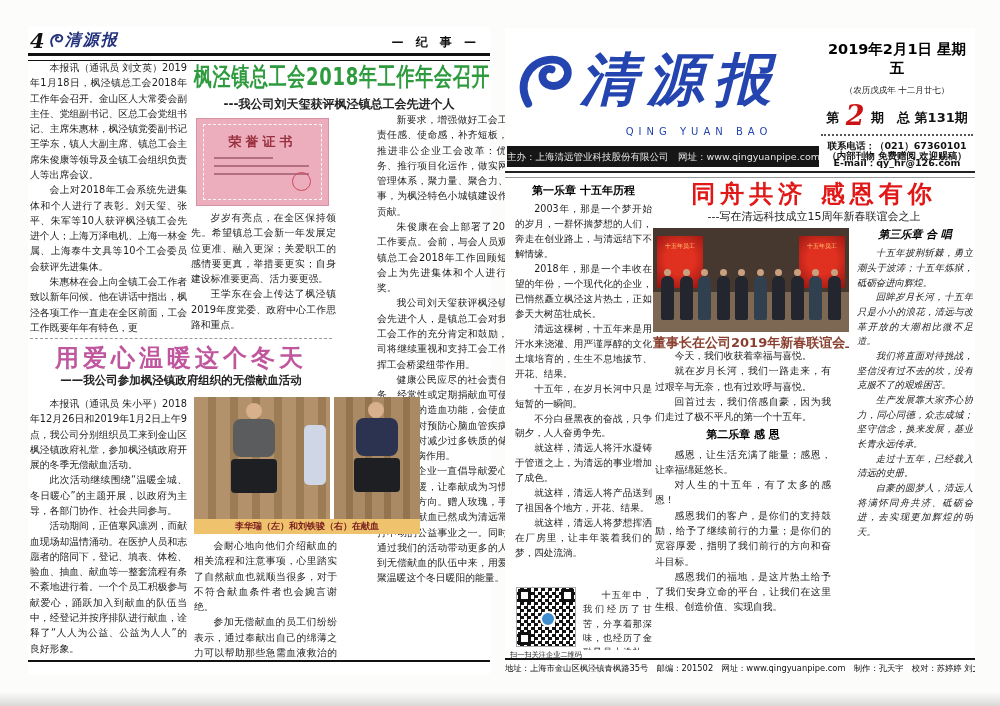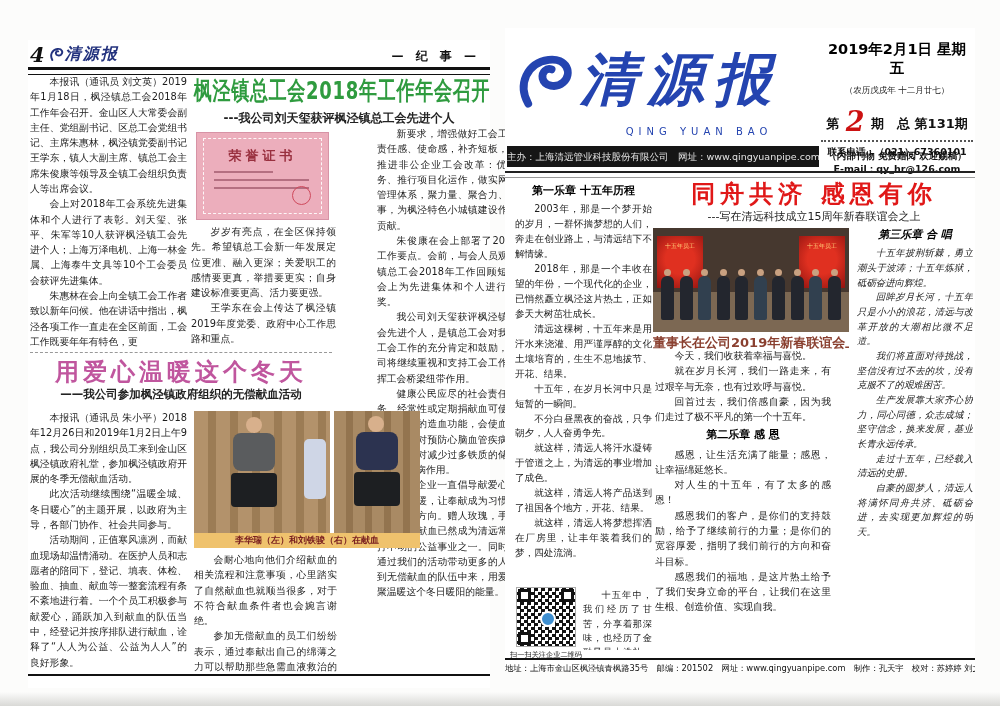--- a/index.html
+++ b/index.html
@@ -3,21 +3,21 @@
 <meta charset="utf-8">
 <style>
   html,body{margin:0;padding:0;}
   body{
     width:1000px;height:706px;position:relative;overflow:hidden;
     background:#fcfcfb;
     font-family:"DejaVu Sans","Liberation Sans",sans-serif;
     color:#1a1a1a;
   }
   .page{position:absolute;background:#fff;}
-  #page-left{left:28px;top:40px;width:462px;height:648px;text-decoration:underline;}
+  #page-left{left:28px;top:26px;width:462px;height:648px;text-decoration:underline;}
   #page-right{left:505px;top:28px;width:470px;height:642px;}
   .abs{position:absolute;}
 
   
   .col{font-size:9.8px;line-height:1.56;text-align:justify;overflow:hidden;color:#1c1c1c;}
   .col p{margin:0;text-indent:2em;}
   .mv-head{font-weight:bold;text-align:center;font-size:11px;margin:2px 0 3px 0;color:#000;}
 
   
   .lp-header{left:2px;top:2px;width:458px;height:24px;}
@@ -65,21 +65,21 @@
   .a2-col2{left:166px;top:512px;width:143px;height:120px;}
 
   
   .rp-logo{left:10px;top:24px;width:60px;height:60px;}
   .rp-title{left:75px;top:4px;width:238px;height:94px;font-family:"DejaVu Serif","Liberation Serif",serif;
     font-style:italic;font-weight:bold;font-size:57px;line-height:94px;color:#2444b0;letter-spacing:10px;white-space:nowrap;}
   .rp-pinyin{left:75px;top:98px;width:238px;text-align:center;font-size:10px;letter-spacing:5px;color:#2444b0;}
   .rp-datebox{left:316px;top:12px;width:152px;text-align:center;}
   .rp-date{font-weight:bold;font-size:14.5px;color:#000;}
   .rp-lunar{font-size:8.5px;margin-top:7px;color:#222;}
-  .rp-issue{margin-top:9px;font-size:13px;font-weight:bold;color:#111;}
+  .rp-issue{margin-top:3px;font-size:13px;font-weight:bold;color:#111;}
   .rp-issue .num{font-family:"DejaVu Serif","Liberation Serif",serif;font-style:italic;font-size:27px;color:#cc1212;vertical-align:-3px;padding:0 2px;}
   .rp-dots{margin-top:3px;border-top:2px dotted #555;}
   .rp-phone,.rp-email{font-size:9.5px;margin-top:4px;font-weight:bold;color:#111;}
   .rp-orgbar{left:2px;top:118px;width:312px;height:21px;background:#161616;color:#e3e3e3;
     font-size:9.5px;line-height:21px;text-align:center;overflow:hidden;white-space:nowrap;}
   .rp-note{left:316px;top:122px;width:152px;text-align:center;font-size:9.5px;font-weight:bold;color:#111;}
   .rp-rule{left:0;top:143px;width:470px;height:4px;border-top:2px solid #222;border-bottom:1px solid #999;}
 
   
   .rp-col1{left:10px;top:152px;width:137px;height:404px;}

